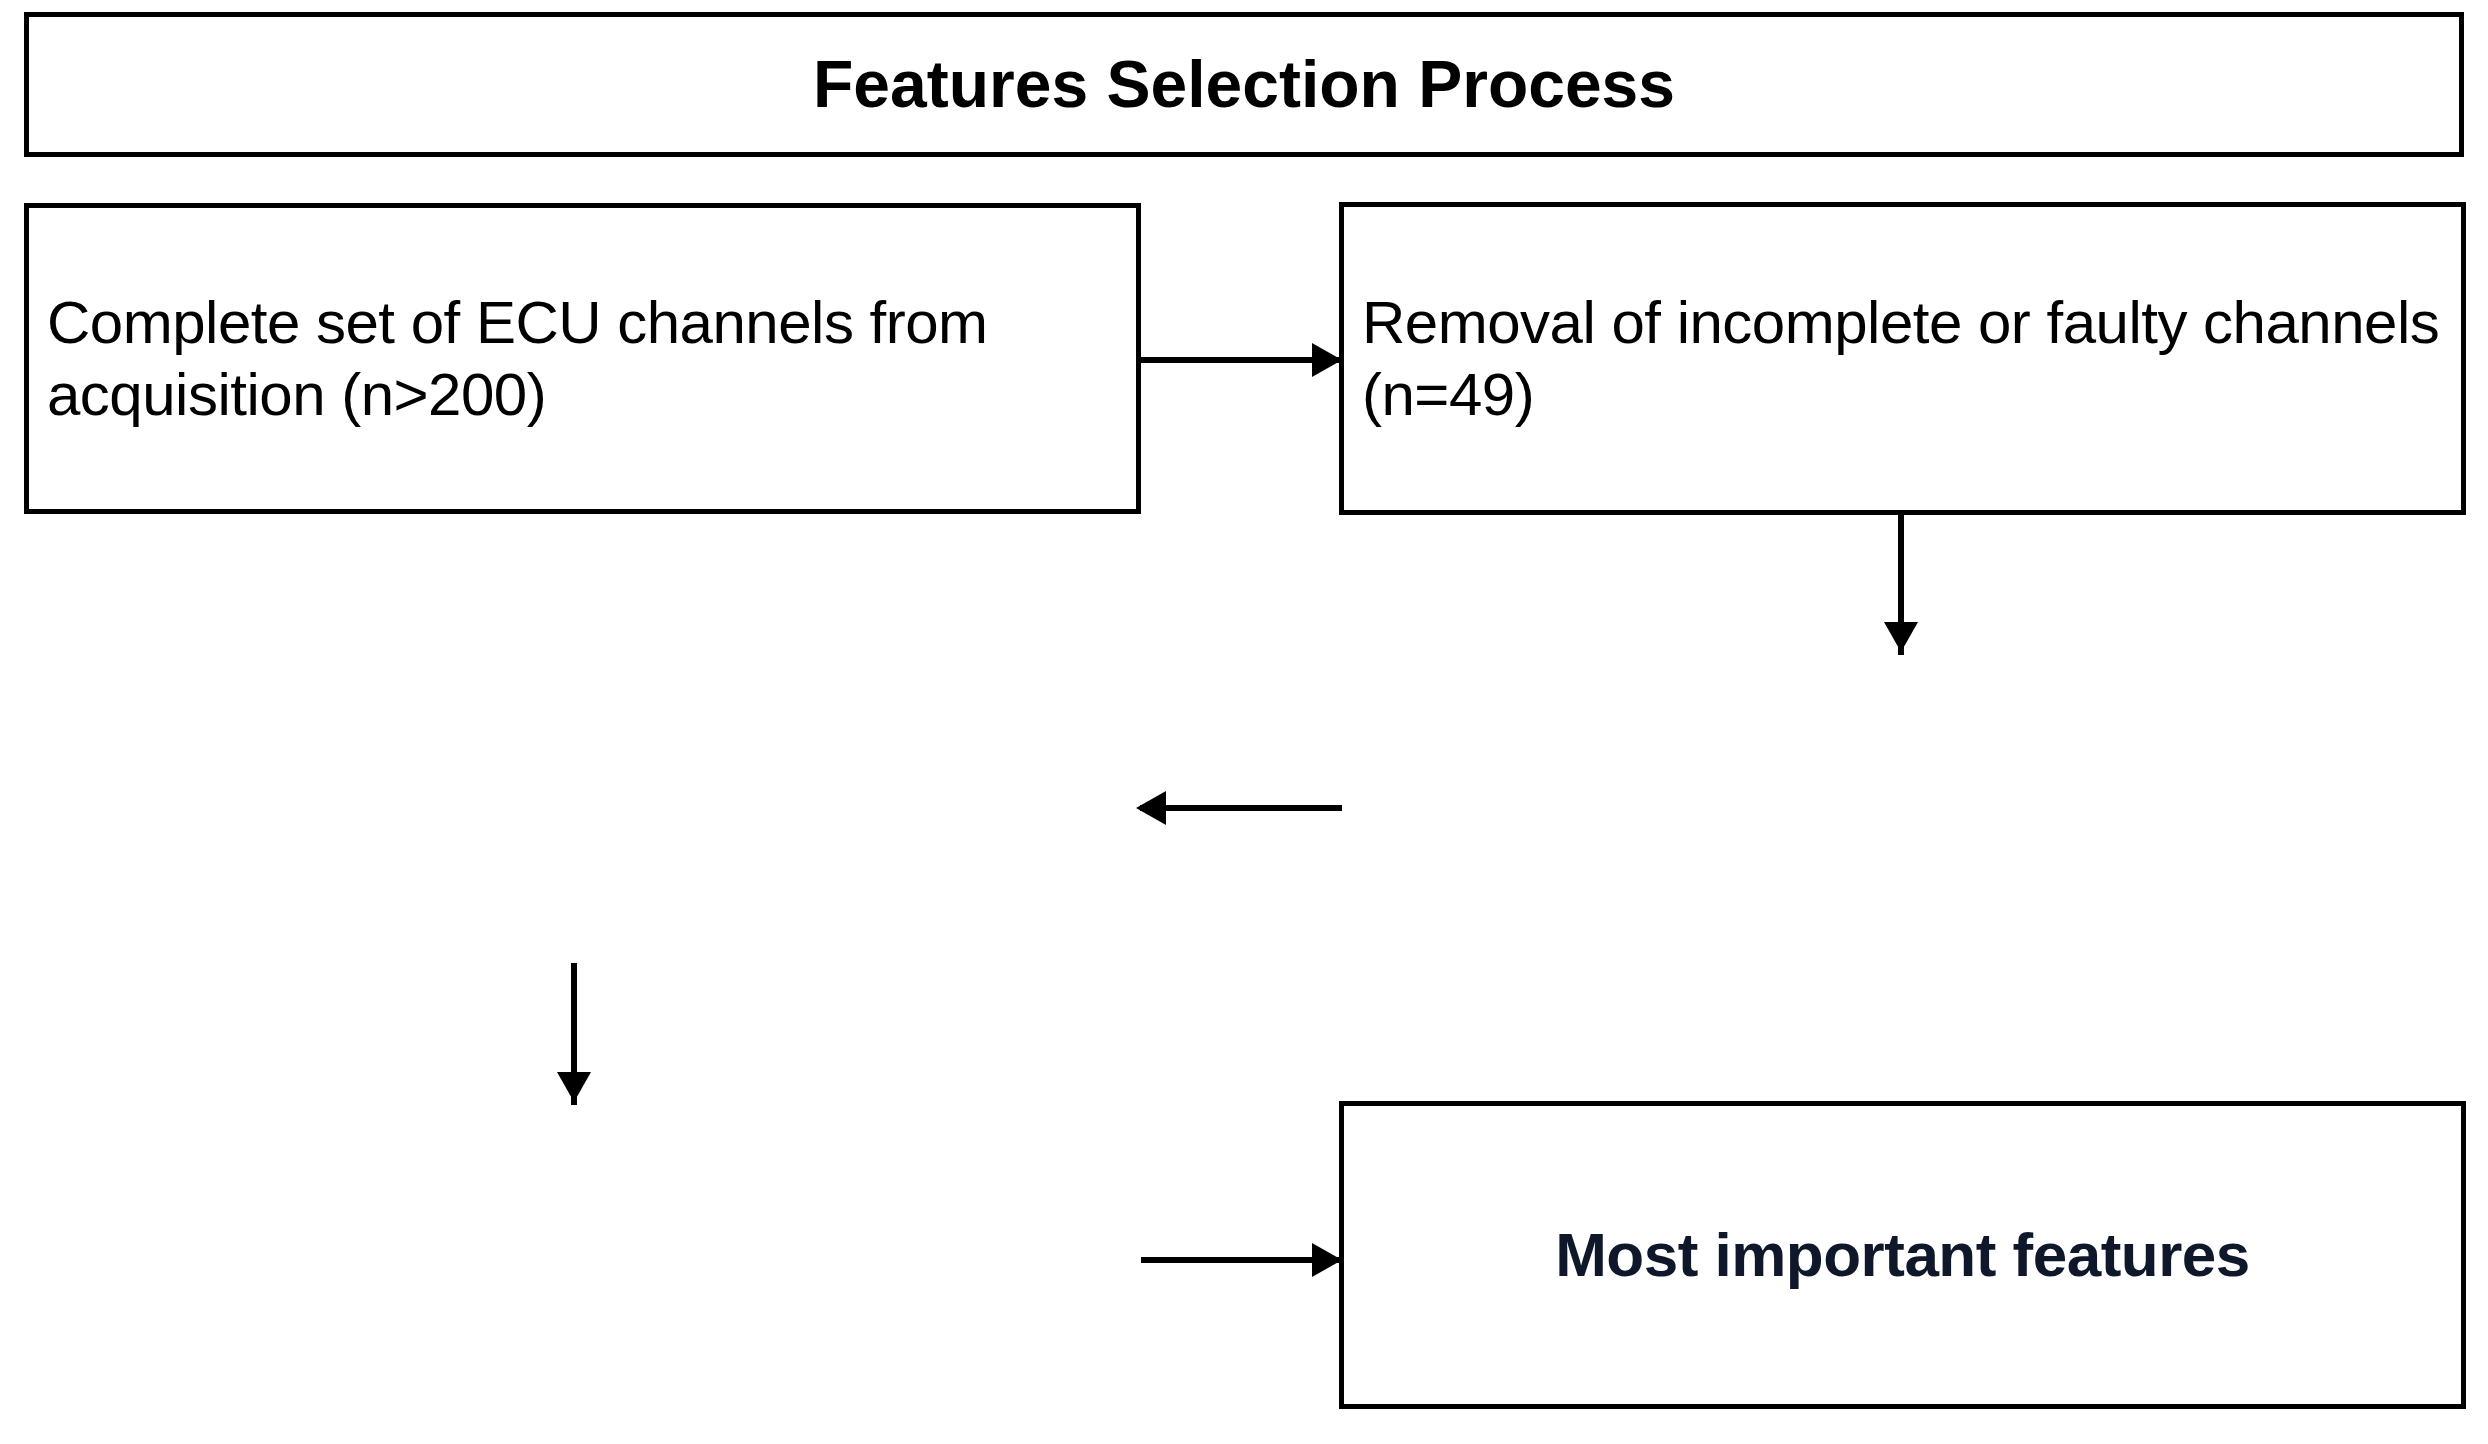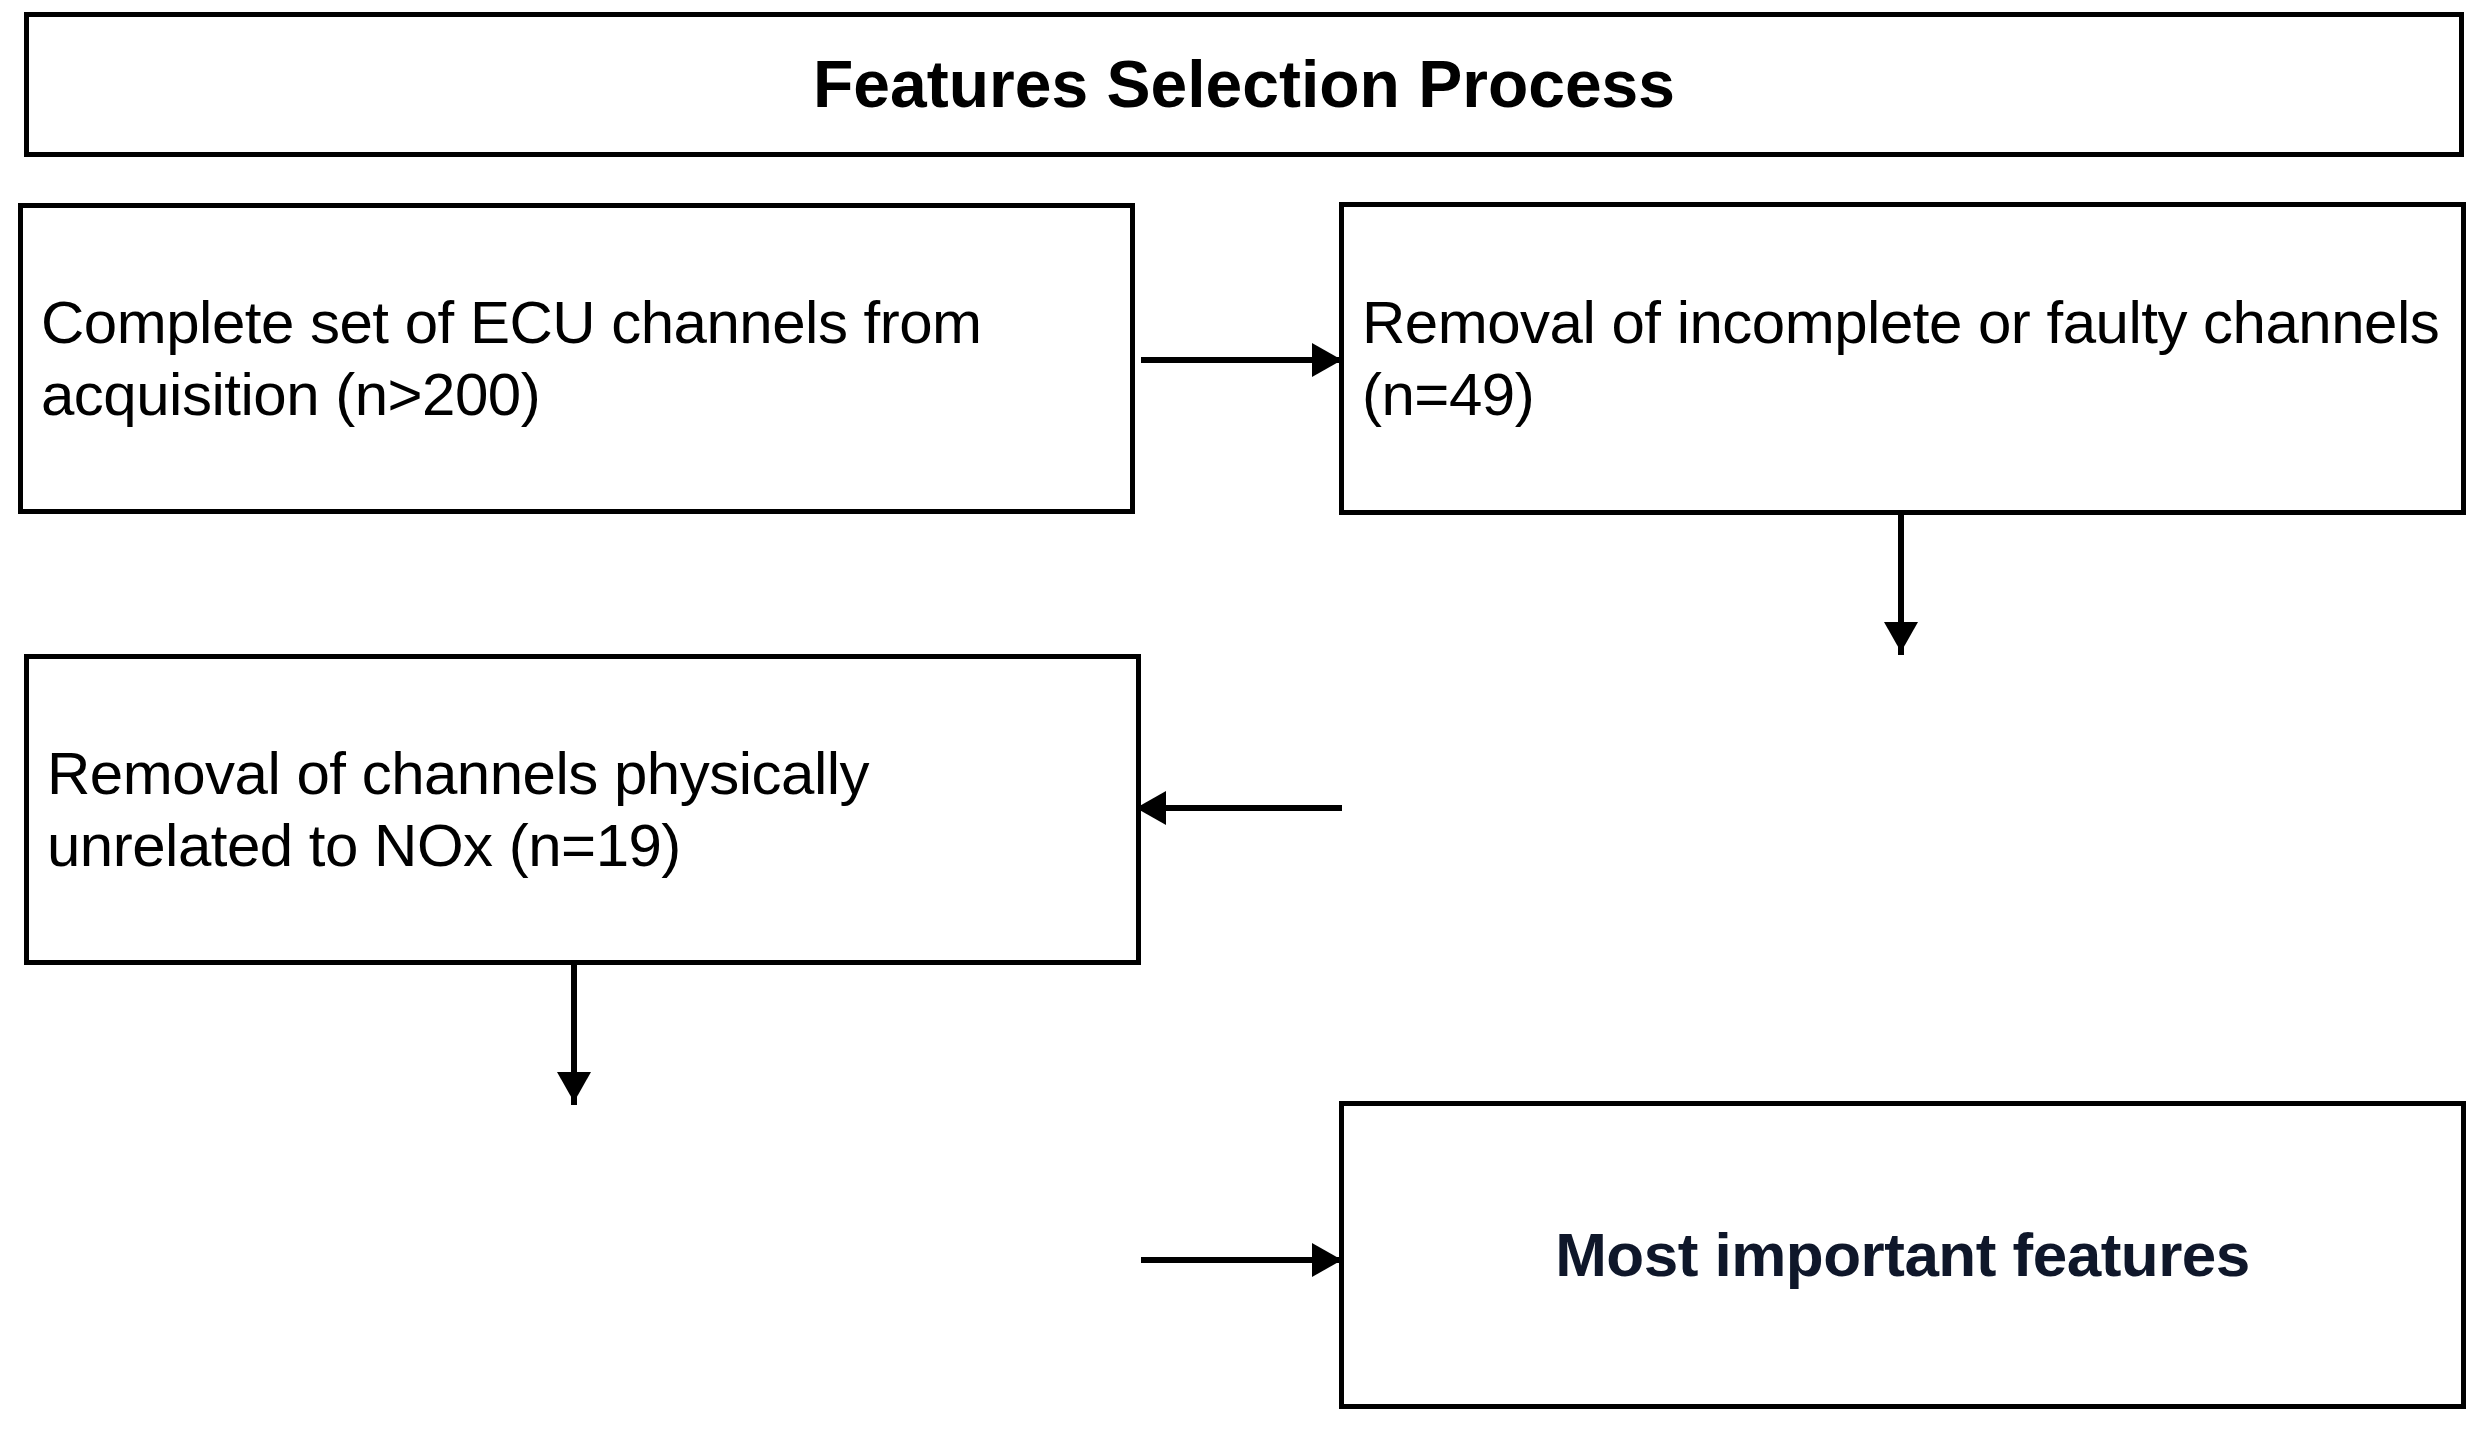--- a/index.html
+++ b/index.html
@@ -55,21 +55,21 @@
   #node-title .node-text {
     font-size: 66px;
     font-weight: bold;
     text-align: center;
     padding: 0;
     letter-spacing: 0px;
   }
 
   
   #node-complete-set {
-    left: 18px;
+    left: 24px;
     top: 203px;
     width: 1117px;
     height: 311px;
   }
   #node-removal-faulty {
     left: 1339px;
     top: 202px;
     width: 1127px;
     height: 313px;
   }
@@ -170,23 +170,20 @@
 
   <div class="node" id="node-complete-set">
     <span class="node-text">Complete set of ECU channels from acquisition (n&gt;200)</span>
   </div>
 
   <div class="node" id="node-removal-faulty">
     <span class="node-text">Removal of incomplete or faulty channels
 (n=49)</span>
   </div>
 
-  <div class="node" id="node-removal-unrelated">
-    <span class="node-text">Removal of channels physically unrelated to NOx (n=19)</span>
-  </div>
 
 
 
   <div class="node" id="node-most-important">
     <span class="node-text">Most important features</span>
   </div>
 
   <div class="conn conn-h" id="edge1-line"></div>
   <div class="arrowhead arrow-right" id="edge1-head"></div>
 

